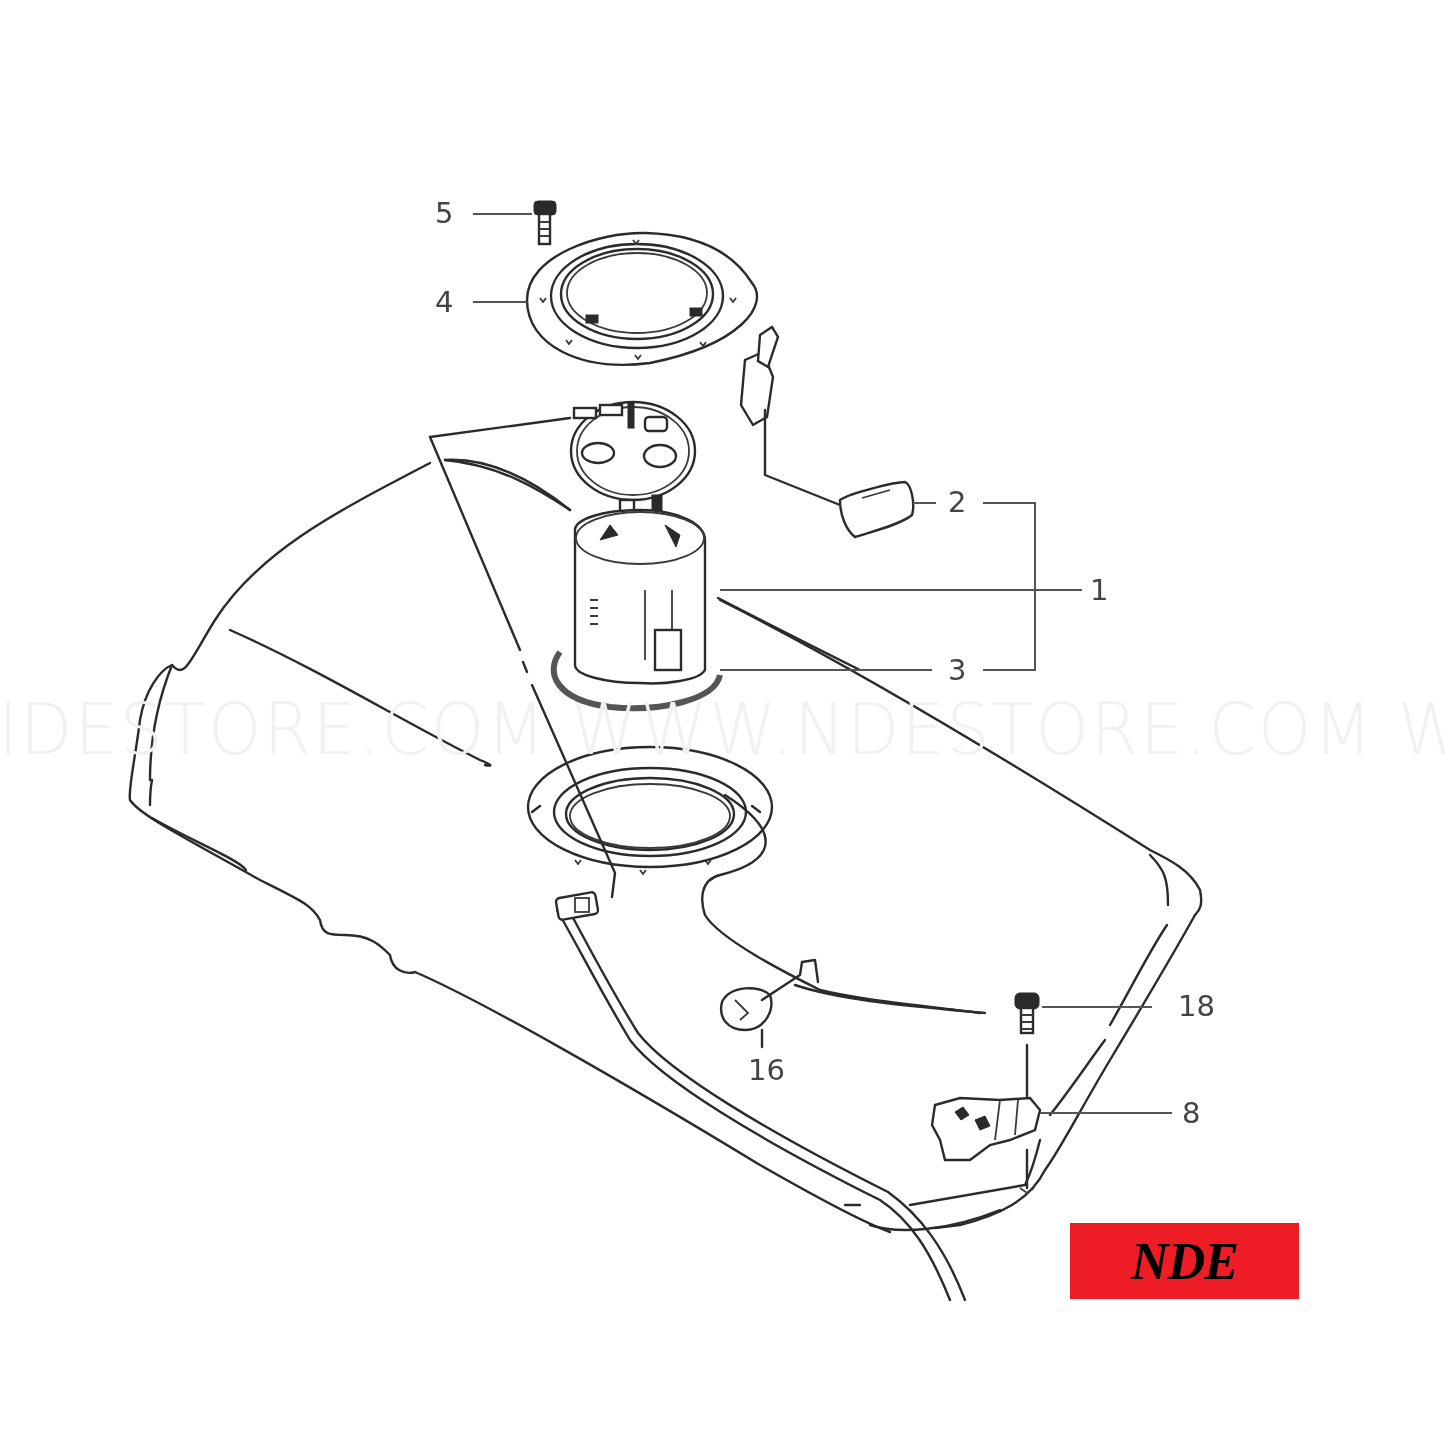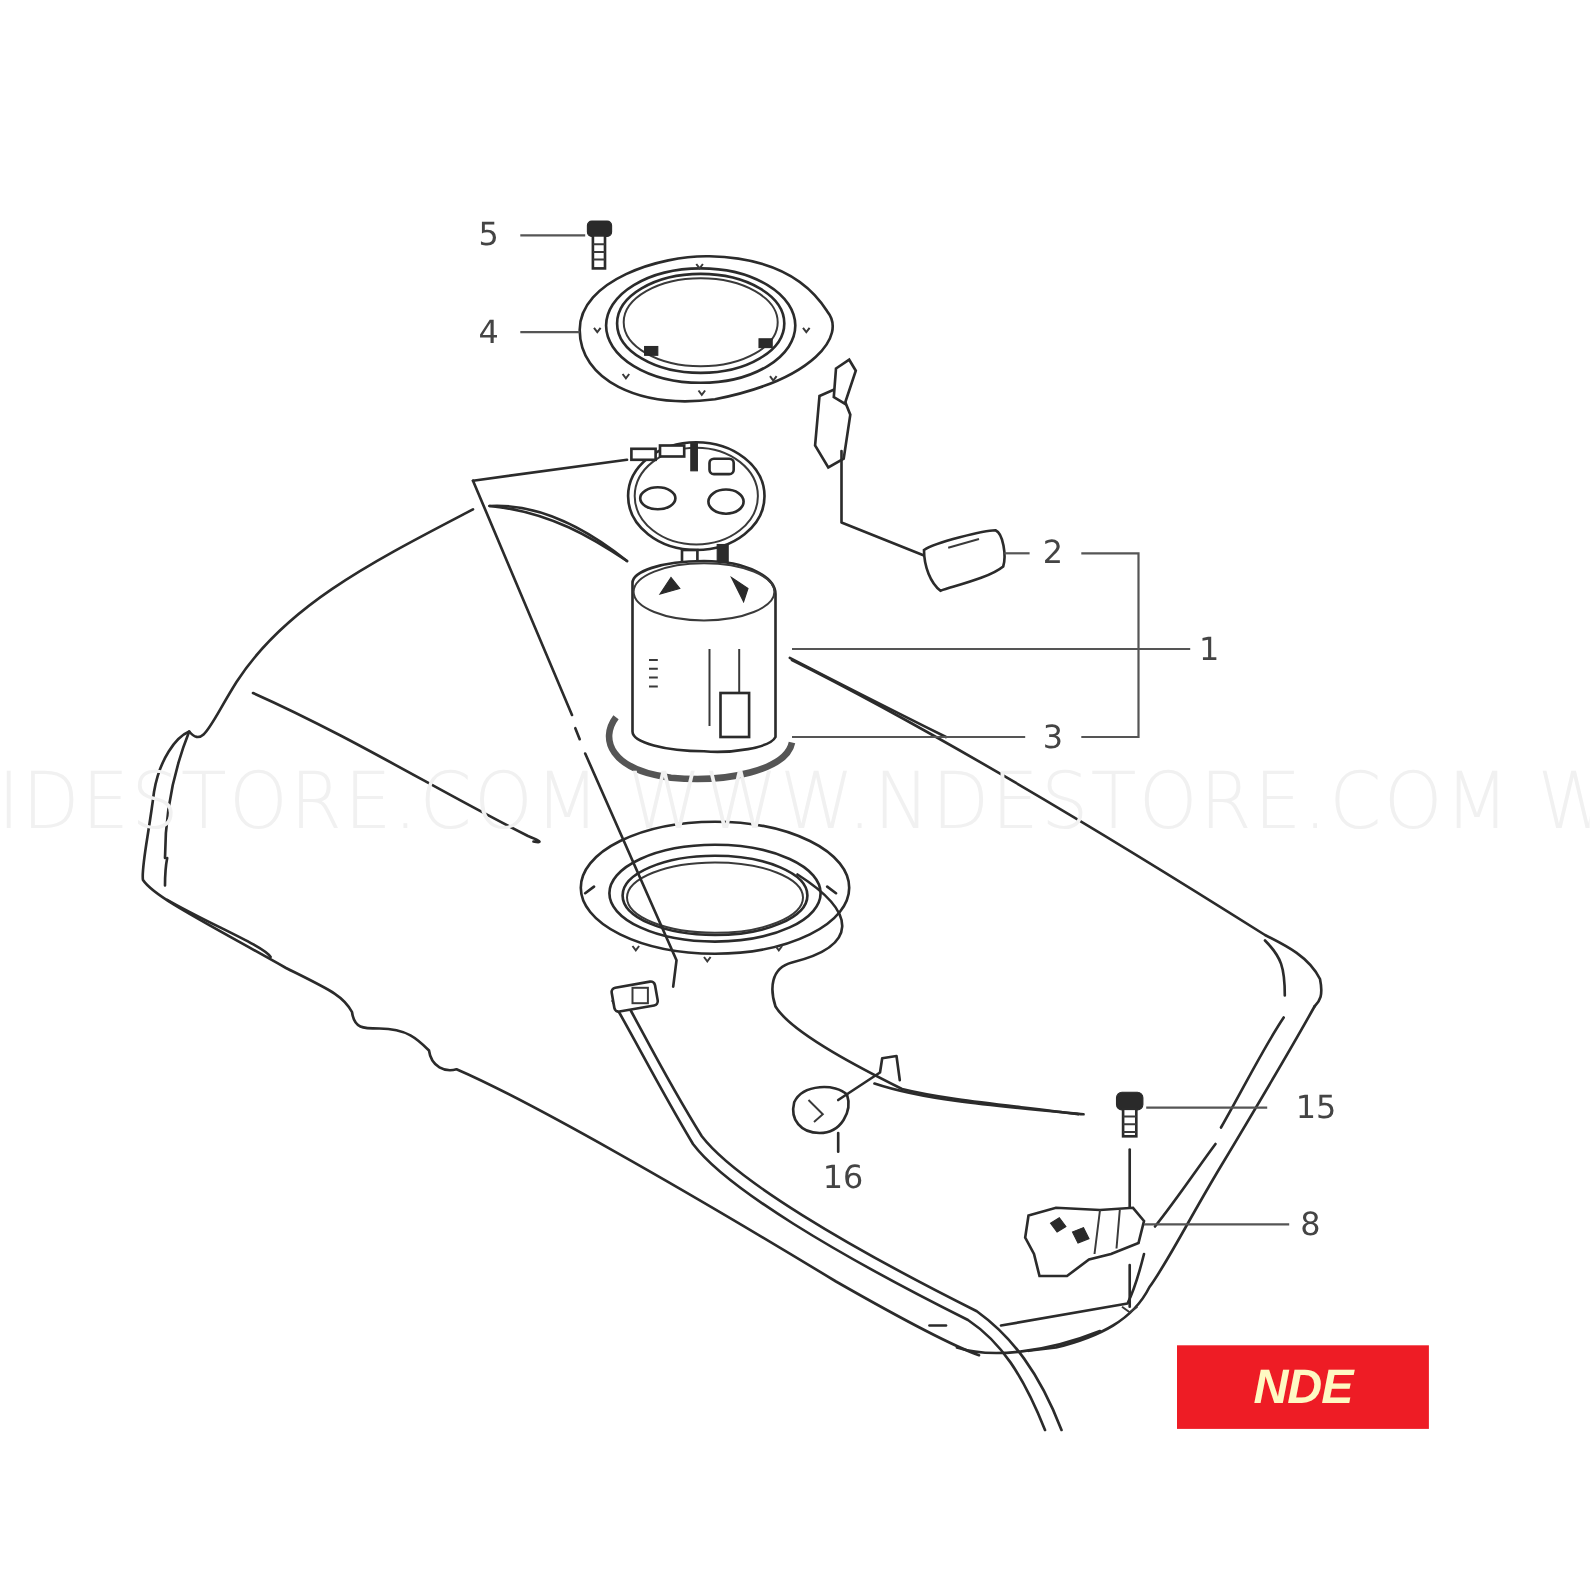--- a/index.html
+++ b/index.html
@@ -6,22 +6,22 @@
   body { width: 1445px; height: 1445px; position: relative; overflow: hidden;
          font-family: "Liberation Sans", sans-serif; }
   #diagram { position: absolute; left: 0; top: 0; width: 1445px; height: 1445px; }
   .watermark { position: absolute; left: -2px; top: 690px; width: 1460px; white-space: nowrap;
                font-family: "DejaVu Sans", sans-serif; font-size: 68px; letter-spacing: 2px;
                color: #f1f1f1; font-weight: 300; transform: scaleY(1.05); pointer-events: none; }
   .callout { position: absolute; font-family: "DejaVu Sans", sans-serif; font-size: 29px;
              color: #444444; line-height: 1; }
   .brand-badge { position: absolute; left: 1070px; top: 1223px; width: 229px; height: 76px;
                  background: #ee1c25; display: flex; align-items: center; justify-content: center; }
-  .brand-text { color: #fef9c3; font-family: Liberation Sans, sans-serif; font-weight: bold;
-                font-style: italic; font-size: 44px; letter-spacing: -1px; }
+  .brand-text { color: #000000; font-family: Liberation Serif, serif; font-weight: bold;
+                font-style: italic; font-size: 52px; letter-spacing: -1px; }
   svg .ln { fill: none; stroke: #2b2b2b; stroke-width: 2.4; stroke-linecap: round; stroke-linejoin: round; }
   svg .thin { fill: none; stroke: #3a3a3a; stroke-width: 1.8; }
   svg .lead { fill: none; stroke: #555555; stroke-width: 2; }
   svg .dark { fill: #2a2a2a; stroke: #2a2a2a; }
   svg .part { fill: #ffffff; stroke: #2b2b2b; stroke-width: 2.4; }
 </style>
 </head>
 <body>
 
 <div id="diagram">
@@ -164,20 +164,20 @@
   
   <div class="watermark">IDESTORE.COM WWW.NDESTORE.COM WWW.NDESTORE.C</div>
 
   
   <div class="callout" style="left:435px;top:199px;">5</div>
   <div class="callout" style="left:435px;top:288px;">4</div>
   <div class="callout" style="left:948px;top:488px;">2</div>
   <div class="callout" style="left:1090px;top:576px;">1</div>
   <div class="callout" style="left:948px;top:656px;">3</div>
   <div class="callout" style="left:748px;top:1056px;">16</div>
-  <div class="callout" style="left:1178px;top:992px;">15</div>
+  <div class="callout" style="left:1178px;top:992px;">18</div>
   <div class="callout" style="left:1182px;top:1099px;">8</div>
 
   
   <div class="brand-badge">
     <span class="brand-text">NDE</span>
   </div>
 </div>
 
 </body></html>

